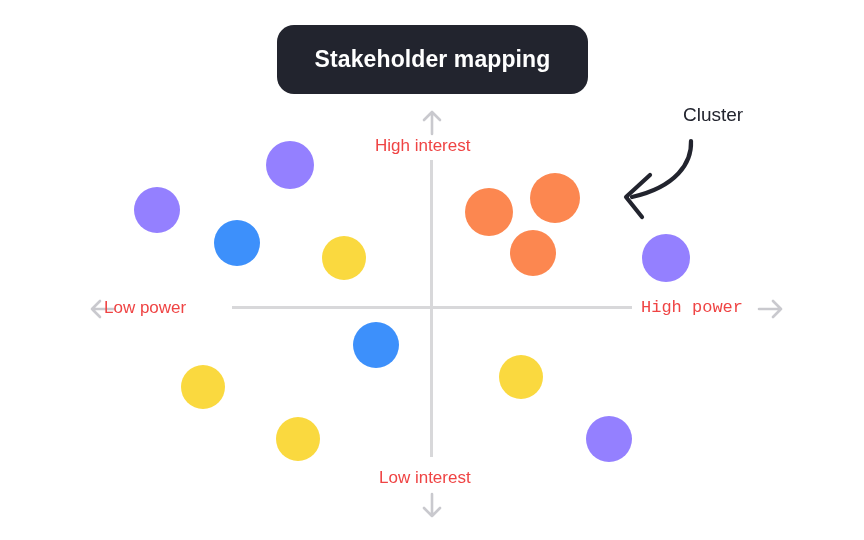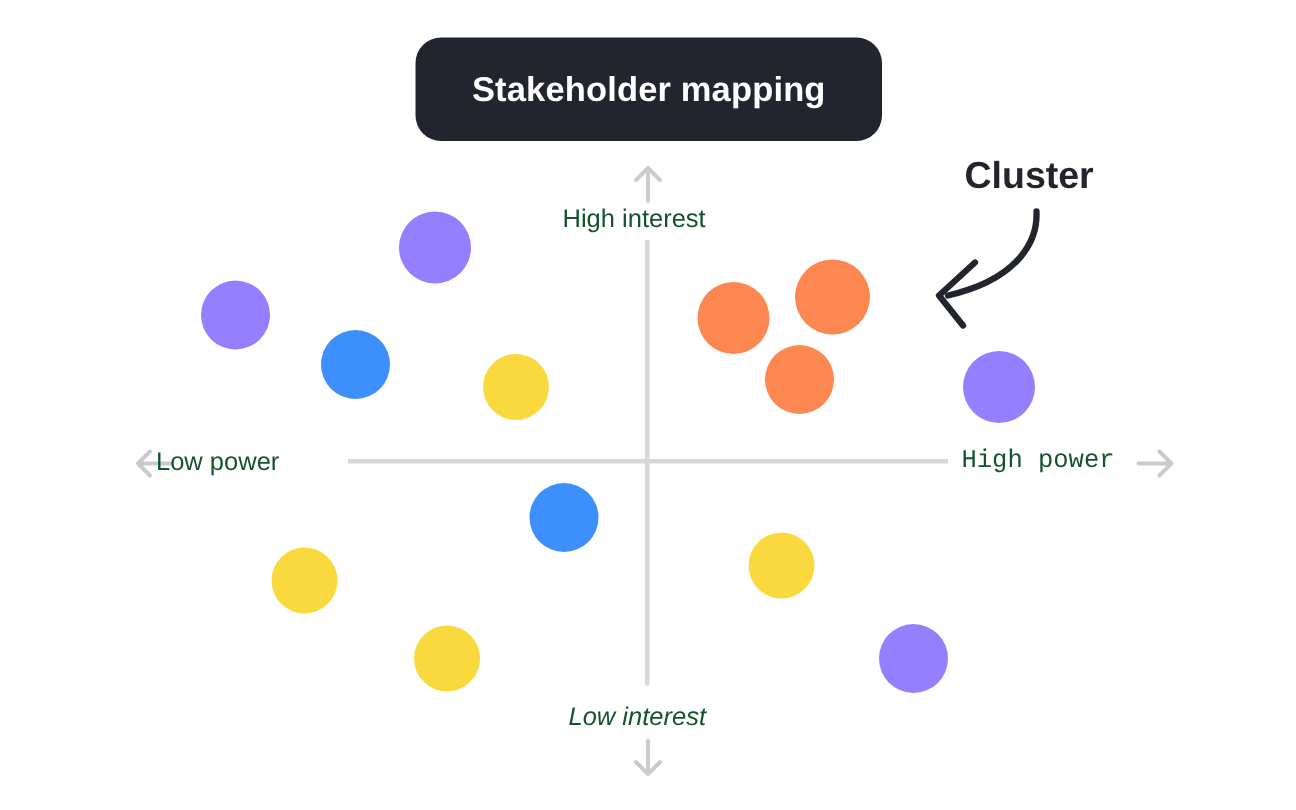--- a/index.html
+++ b/index.html
@@ -54,28 +54,28 @@
     left: 232px;
     top: 306px;
     width: 400px;
     height: 3px;
     background: #D8D8DA;
   }
 
   
   .axis-label {
     position: absolute;
-    color: #14532d;
+    color: #ef4444;
     font-size: 17px;
     font-weight: normal;
     white-space: nowrap;
     line-height: 1;
   }
   .label-high-interest { left: 375px; top: 137px; }
-  .label-low-interest  { left: 379px; top: 469px; font-style: italic; }
+  .label-low-interest  { left: 379px; top: 469px; }
   .label-low-power     { left: 104px; top: 299px; }
   .label-high-power    { left: 641px; top: 299px; font-family: Liberation Mono, monospace; }
 
   .axis-arrow {
     position: absolute;
     color: #C9C9CE;
   }
   .arrow-up    { left: 418px; top: 108px; }
   .arrow-down  { left: 418px; top: 492px; }
   .arrow-left  { left: 88px;  top: 295px; }
@@ -83,25 +83,25 @@
 
   
   .dot {
     position: absolute;
     border-radius: 50%;
   }
 
   
   .cluster-label {
     position: absolute;
-    left: 643px;
+    left: 683px;
     top: 105px;
     color: #22242E;
-    font-size: 25px;
-    font-weight: bold;
+    font-size: 19px;
+    font-weight: normal;
     white-space: nowrap;
     line-height: 1;
   }
   .cluster-arrow {
     position: absolute;
     left: 596px;
     top: 135px;
     width: 120px;
     height: 85px;
   }

